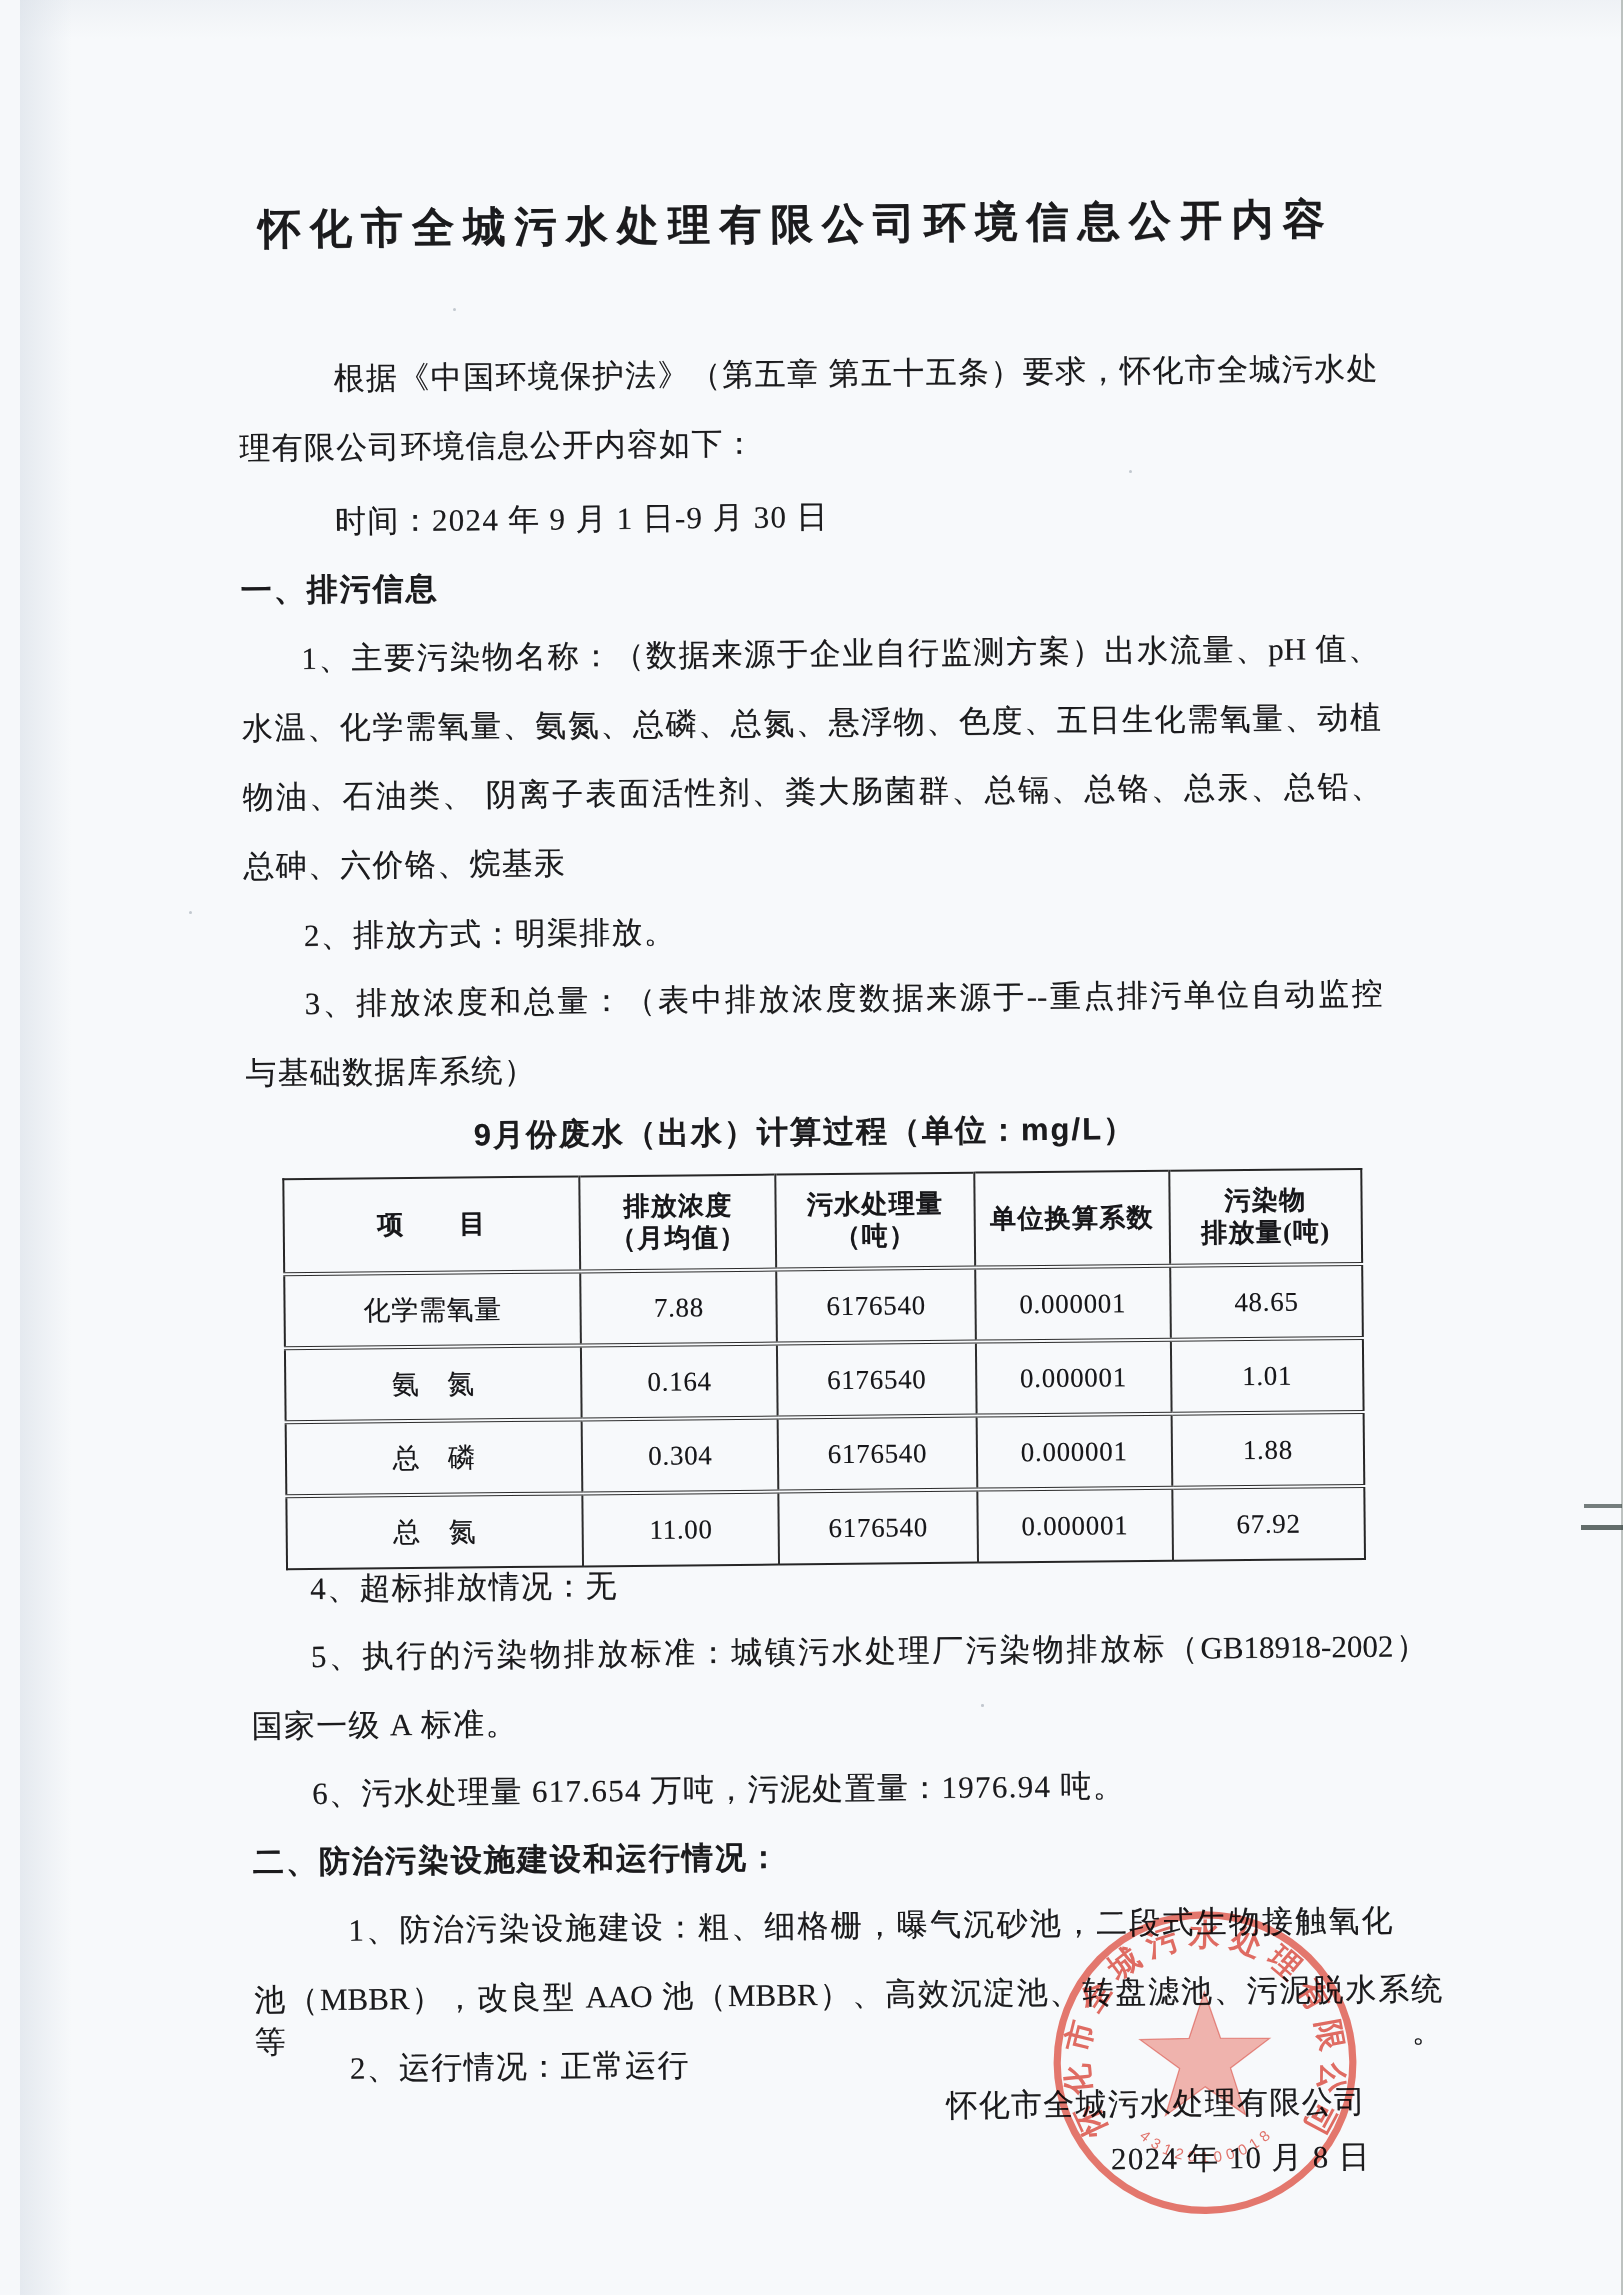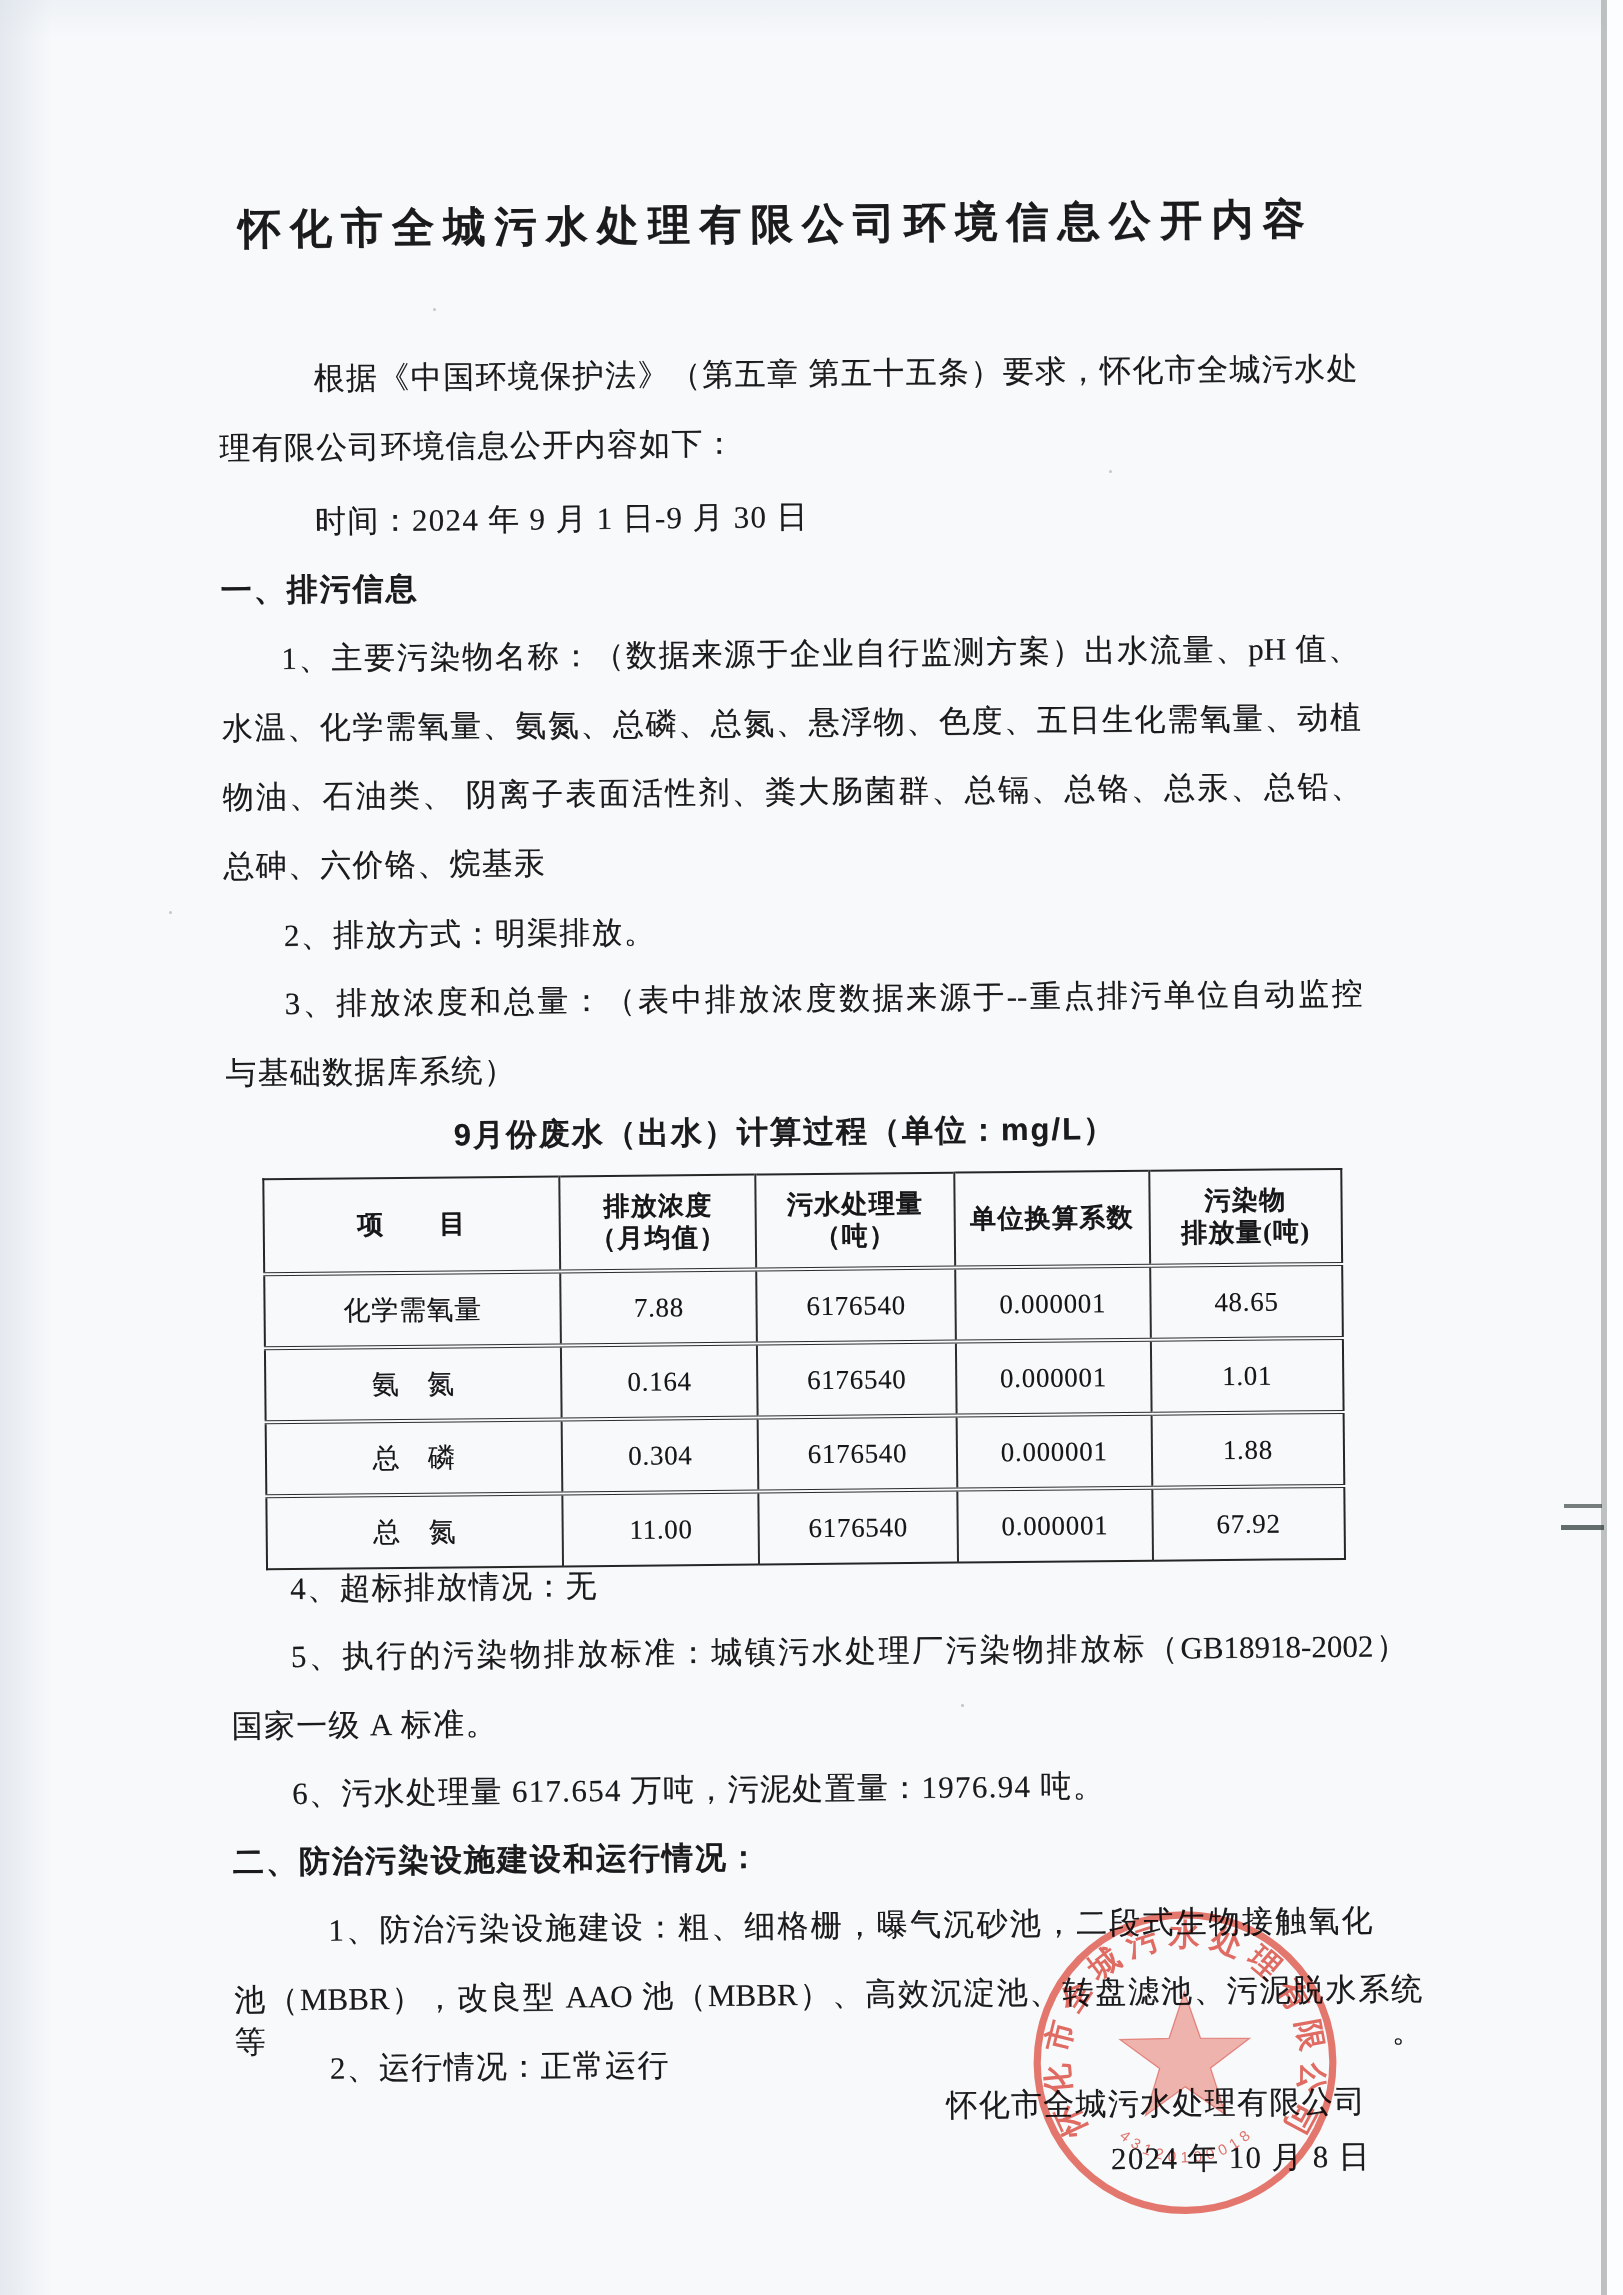--- a/index.html
+++ b/index.html
@@ -7,20 +7,21 @@
     width:1623px;height:2295px;overflow:hidden;position:relative;
     background:#f6f8fa;
     font-family:"Liberation Serif","DejaVu Serif",serif;
   }
   #page{
     position:absolute;inset:0;
     background:
       linear-gradient(90deg, rgba(213,220,229,.55) 0px, rgba(246,248,250,0) 52px),
       linear-gradient(180deg, rgba(223,228,235,.35) 0px, rgba(246,248,250,0) 39px),
       #f7f9fb;
+    margin-left: 20px;
   }
   
   .edge-white{position:absolute;top:0;left:1606px;width:17px;height:2295px;background:#fcfdfe;}
   .edge-line{position:absolute;top:0;left:1601px;width:5.9px;height:2295px;background:#aeb4b1;opacity:.8;}
   .mark{position:absolute;background:#3d4a47;}
   .m1{left:1564px;top:1504px;width:38px;height:3.9px;opacity:.7;}
   .m2{left:1561px;top:1525px;width:43px;height:5.2px;opacity:.8;}
   .speck{position:absolute;width:3.3px;height:3.3px;border-radius:50%;background:#97a1ab;opacity:.55;}
   .s1{left:433px;top:308px;}.s2{left:1109px;top:470px;}.s3{left:169px;top:911px;}.s4{left:961px;top:1704px;width:2.6px;height:2.6px;}
 

